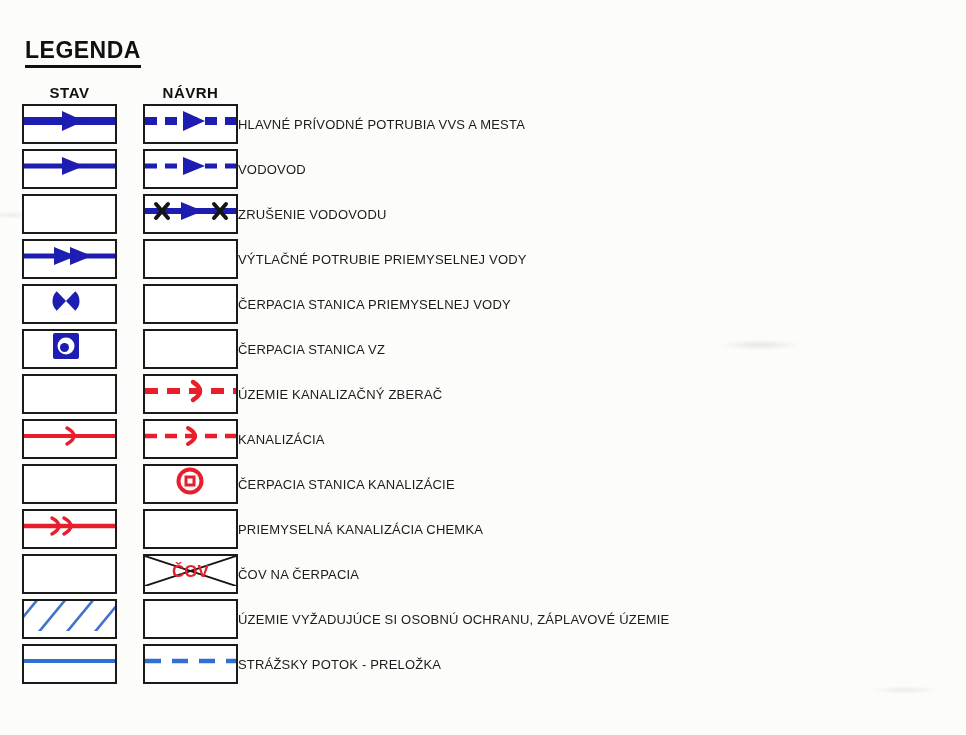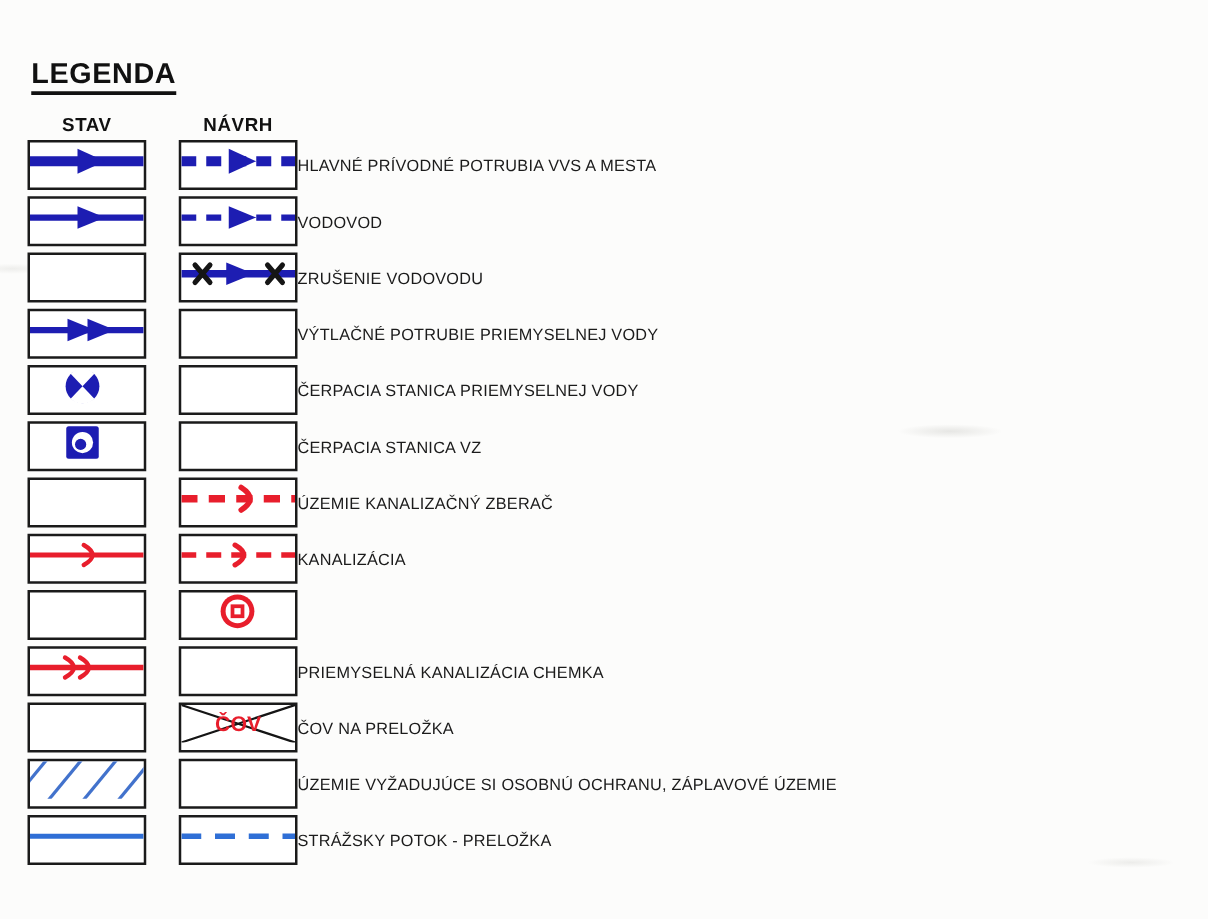--- a/index.html
+++ b/index.html
@@ -15,21 +15,21 @@
       radial-gradient(ellipse 60px 8px at 760px 345px, rgba(190,190,185,.35), transparent 70%),
       radial-gradient(ellipse 50px 6px at 905px 690px, rgba(200,200,195,.3), transparent 70%),
       radial-gradient(ellipse 40px 6px at 10px 215px, rgba(205,205,200,.3), transparent 70%),
       #fcfcfb;
     font-family: "Liberation Sans", sans-serif;
     color: #161616;
   }
   .legend-root {
     position: absolute;
     left: 22px;
-    top: 46px;
+    top: 38px;
   }
   .legend-title {
     display: inline-block;
     margin: 0 0 0 3px;
     font-size: 23px;
     font-weight: bold;
     letter-spacing: 0.5px;
     color: #111;
     border-bottom: 3px solid #111;
     padding-bottom: 2px;
@@ -215,20 +215,21 @@
     <div class="symbol-box navrh">
           <svg viewBox="0 0 91 30" width="91" height="30" preserveAspectRatio="none">
             <g transform="translate(45,15)">
               <circle r="13.5" fill="#e81e2c"></circle>
               <circle r="9.5" fill="#ffffff"></circle>
               <rect x="-5.5" y="-5.5" width="11" height="11" fill="#e81e2c"></rect>
               <rect x="-2.5" y="-2.5" width="5" height="5" fill="#ffffff"></rect>
             </g>
           </svg>
         </div>
+    <span class="row-label">ČERPACIA STANICA KANALIZÁCIE</span>
   </div>
 
 
   <div class="legend-row">
     <div class="symbol-box stav">
           <svg viewBox="0 0 91 30" width="91" height="30" preserveAspectRatio="none">
             <line x1="0" y1="15" x2="91" y2="15" stroke="#e81e2c" stroke-width="4.5"></line>
             <path d="M 28,7 Q 42,15 28,23" fill="none" stroke="#e81e2c" stroke-width="3.5" stroke-linecap="round"></path>
             <path d="M 40,7 Q 54,15 40,23" fill="none" stroke="#e81e2c" stroke-width="3.5" stroke-linecap="round"></path>
           </svg>
@@ -242,21 +243,21 @@
   <div class="legend-row">
     <div class="symbol-box stav">
           <svg viewBox="0 0 91 30" width="91" height="30" preserveAspectRatio="none"></svg>
         </div>
     <div class="symbol-box navrh">
           <svg viewBox="0 0 91 30" width="91" height="30" preserveAspectRatio="none">
             <path d="M0,0 L91,30 M91,0 L0,30" stroke="#151515" stroke-width="1.8"></path>
             <text x="45.5" y="21" text-anchor="middle" font-size="17" font-weight="bold" fill="#e81e2c" font-family="Liberation Sans, sans-serif">ČOV</text>
           </svg>
         </div>
-    <span class="row-label">ČOV NA PRELOŽKA</span>
+    <span class="row-label">ČOV NA ČERPACIA</span>
   </div>
 
   <div class="legend-row">
     <div class="symbol-box stav">
           <svg viewBox="0 0 91 30" width="91" height="30" preserveAspectRatio="none">
             <g stroke="#4272cc" stroke-width="2.6" fill="none">
               <path d="M-14,32 L14,-2"></path>
               <path d="M14,32 L42,-2"></path>
               <path d="M42,32 L70,-2"></path>
               <path d="M70,32 L98,-2"></path>

